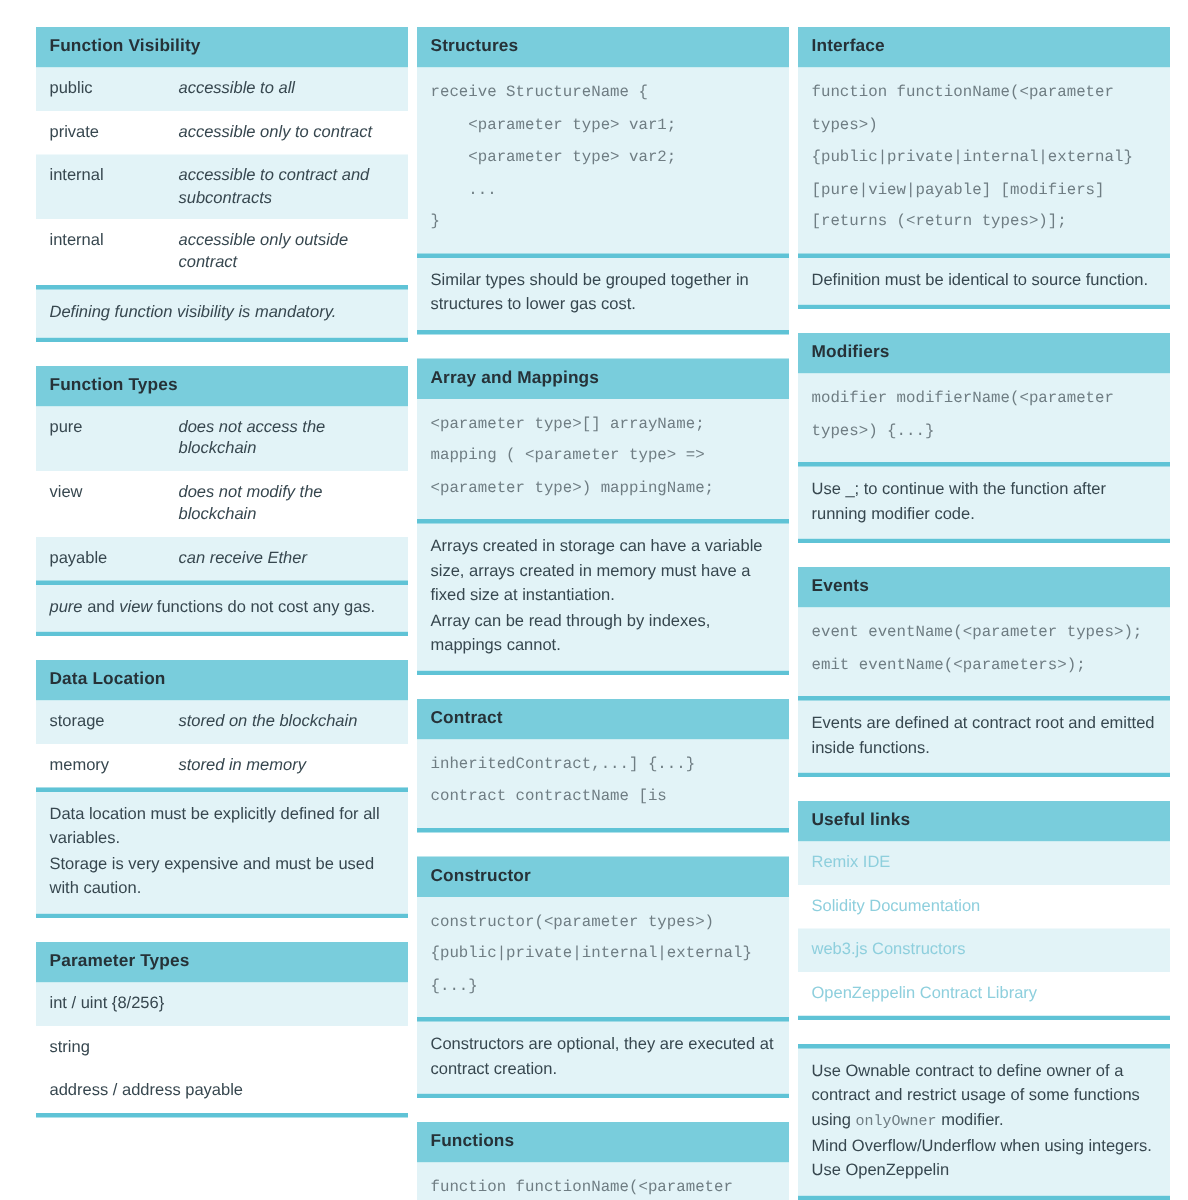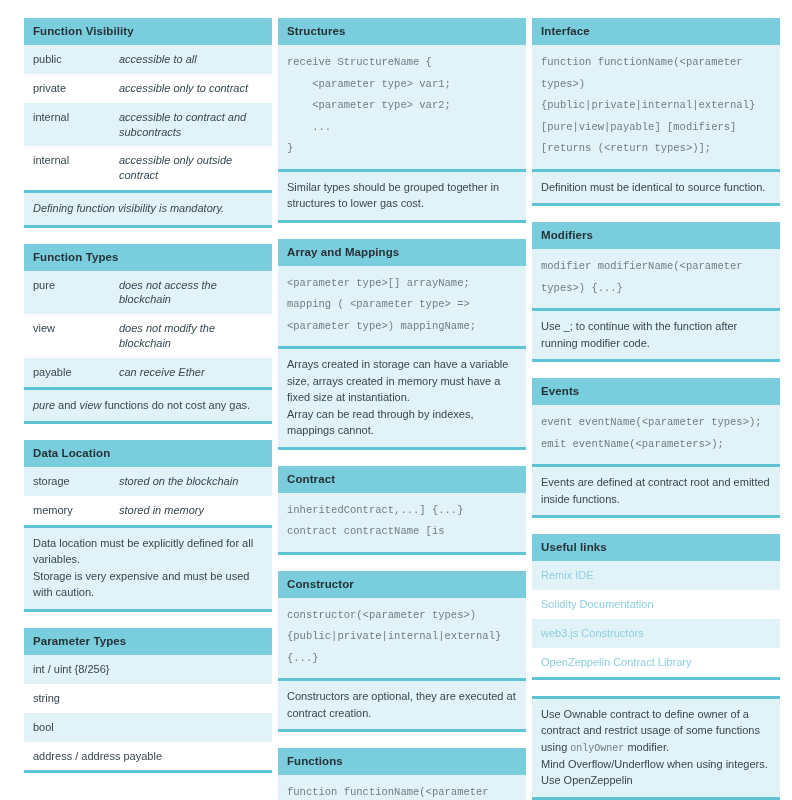--- a/index.html
+++ b/index.html
@@ -161,21 +161,20 @@
         </div>
         <div class="note">
           <p>Data location must be explicitly defined for all variables.</p>
           <p>Storage is very expensive and must be used with caution.</p>
         </div>
       </div>
       <div class="card">
         <div class="card-header">Parameter Types</div>
         <div class="srow alt">int / uint {8/256}</div>
         <div class="srow plain">string</div>
-        <div class="srow alt">bool</div>
         <div class="srow plain">address / address payable</div>
       </div>
     </div>
     <div class="column">
       <div class="card">
         <div class="card-header">Structures</div>
         <div class="code"><div class="line">receive StructureName {</div><div class="line">    &lt;parameter type&gt; var1;</div><div class="line">    &lt;parameter type&gt; var2;</div><div class="line">    ...</div><div class="line">}</div></div>
         <div class="note">
           <p>Similar types should be grouped together in structures to lower gas cost.</p>
         </div>

